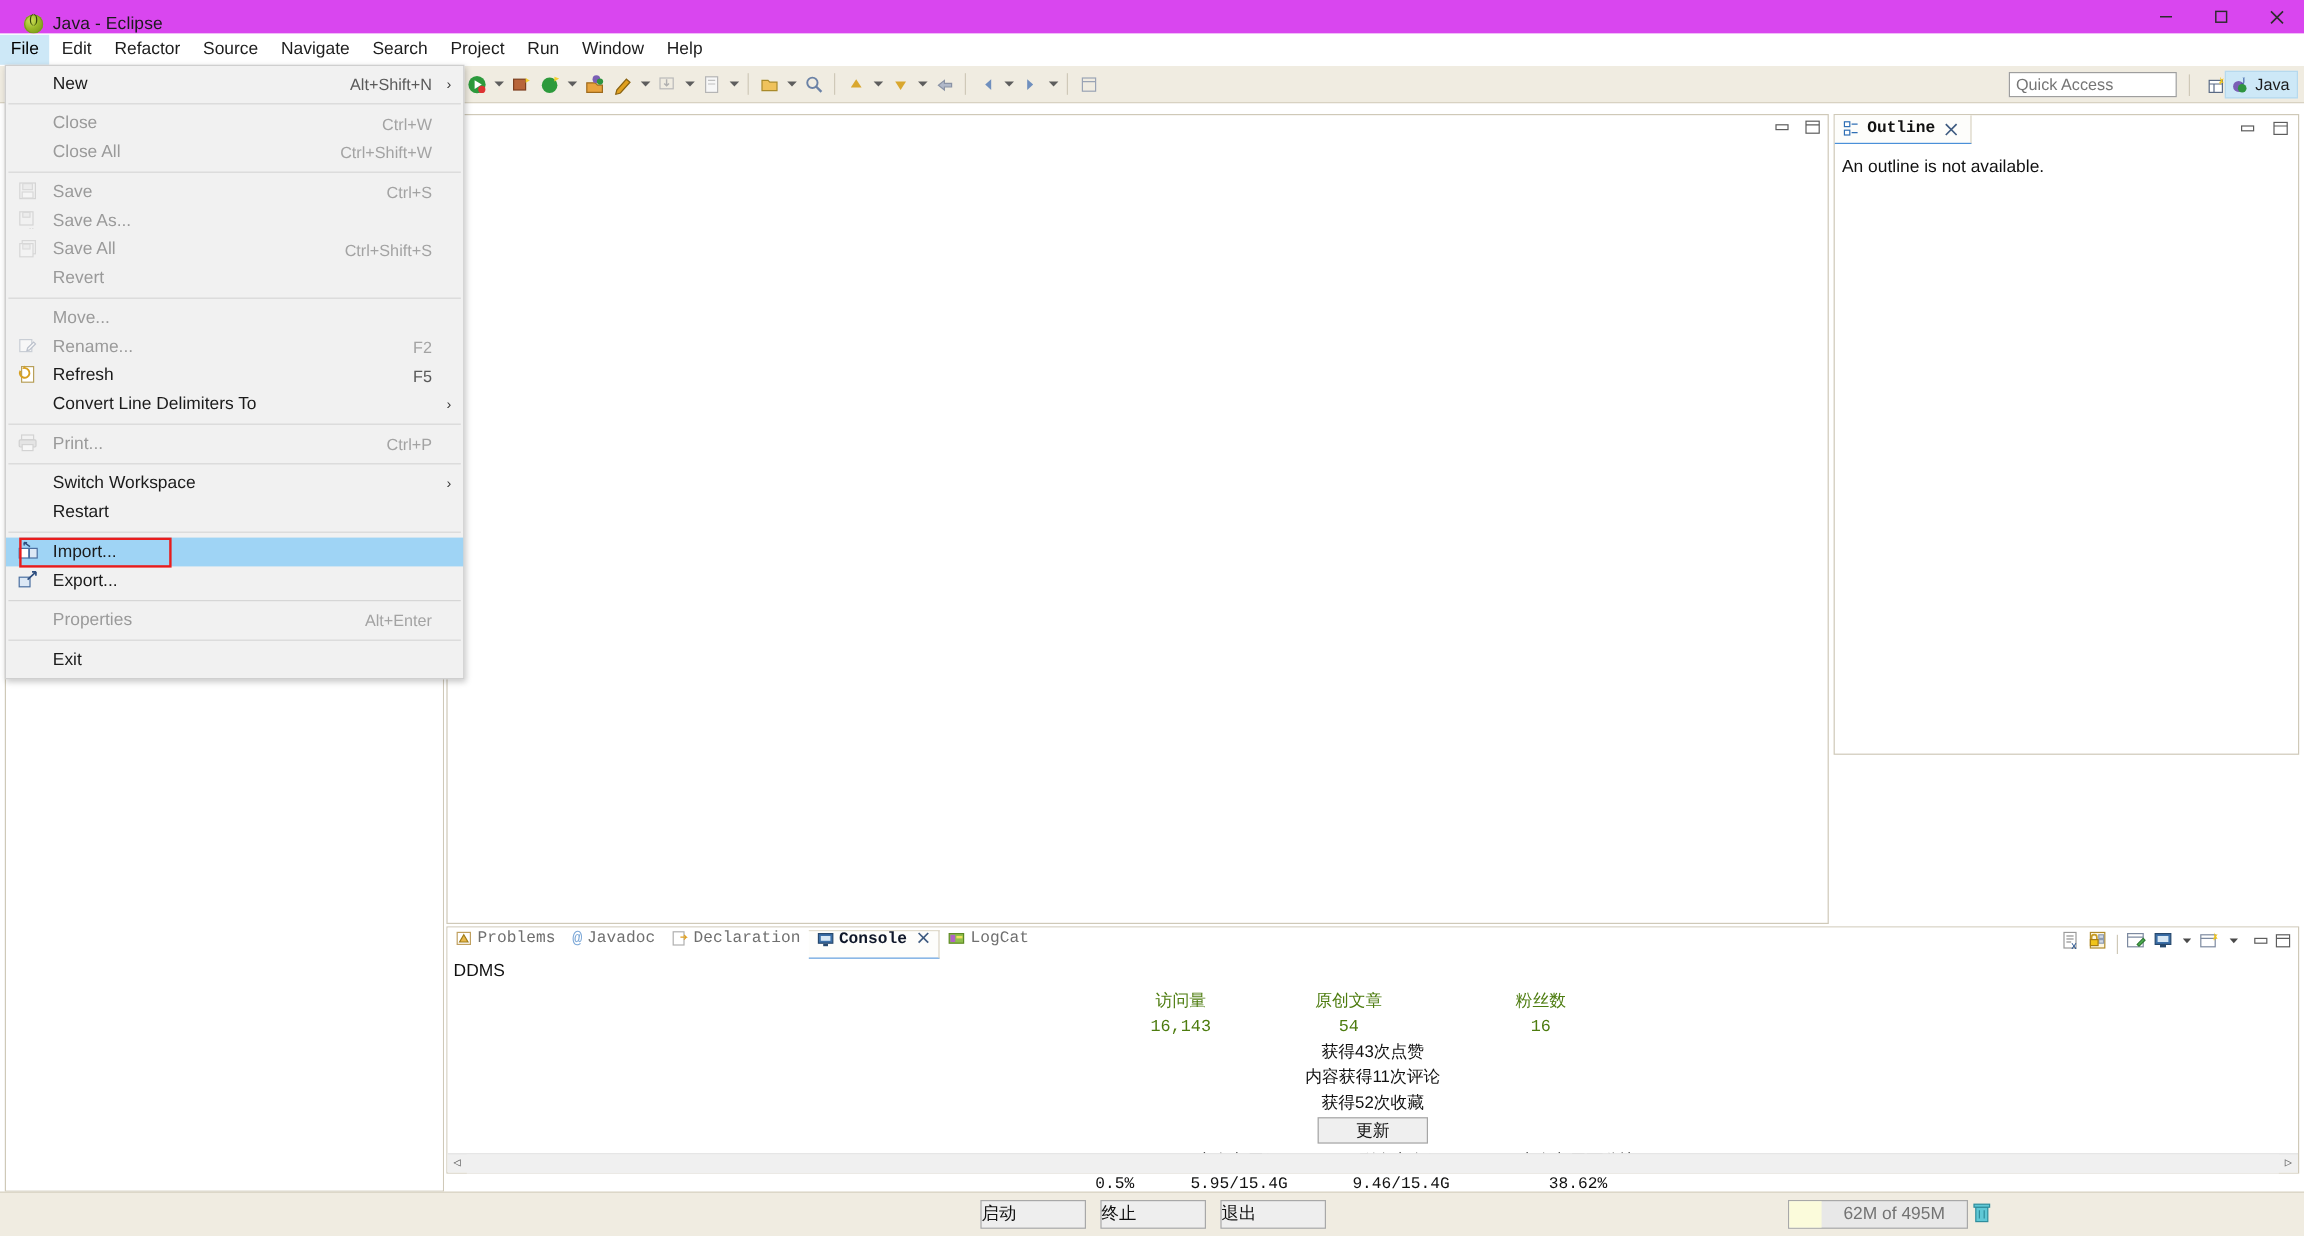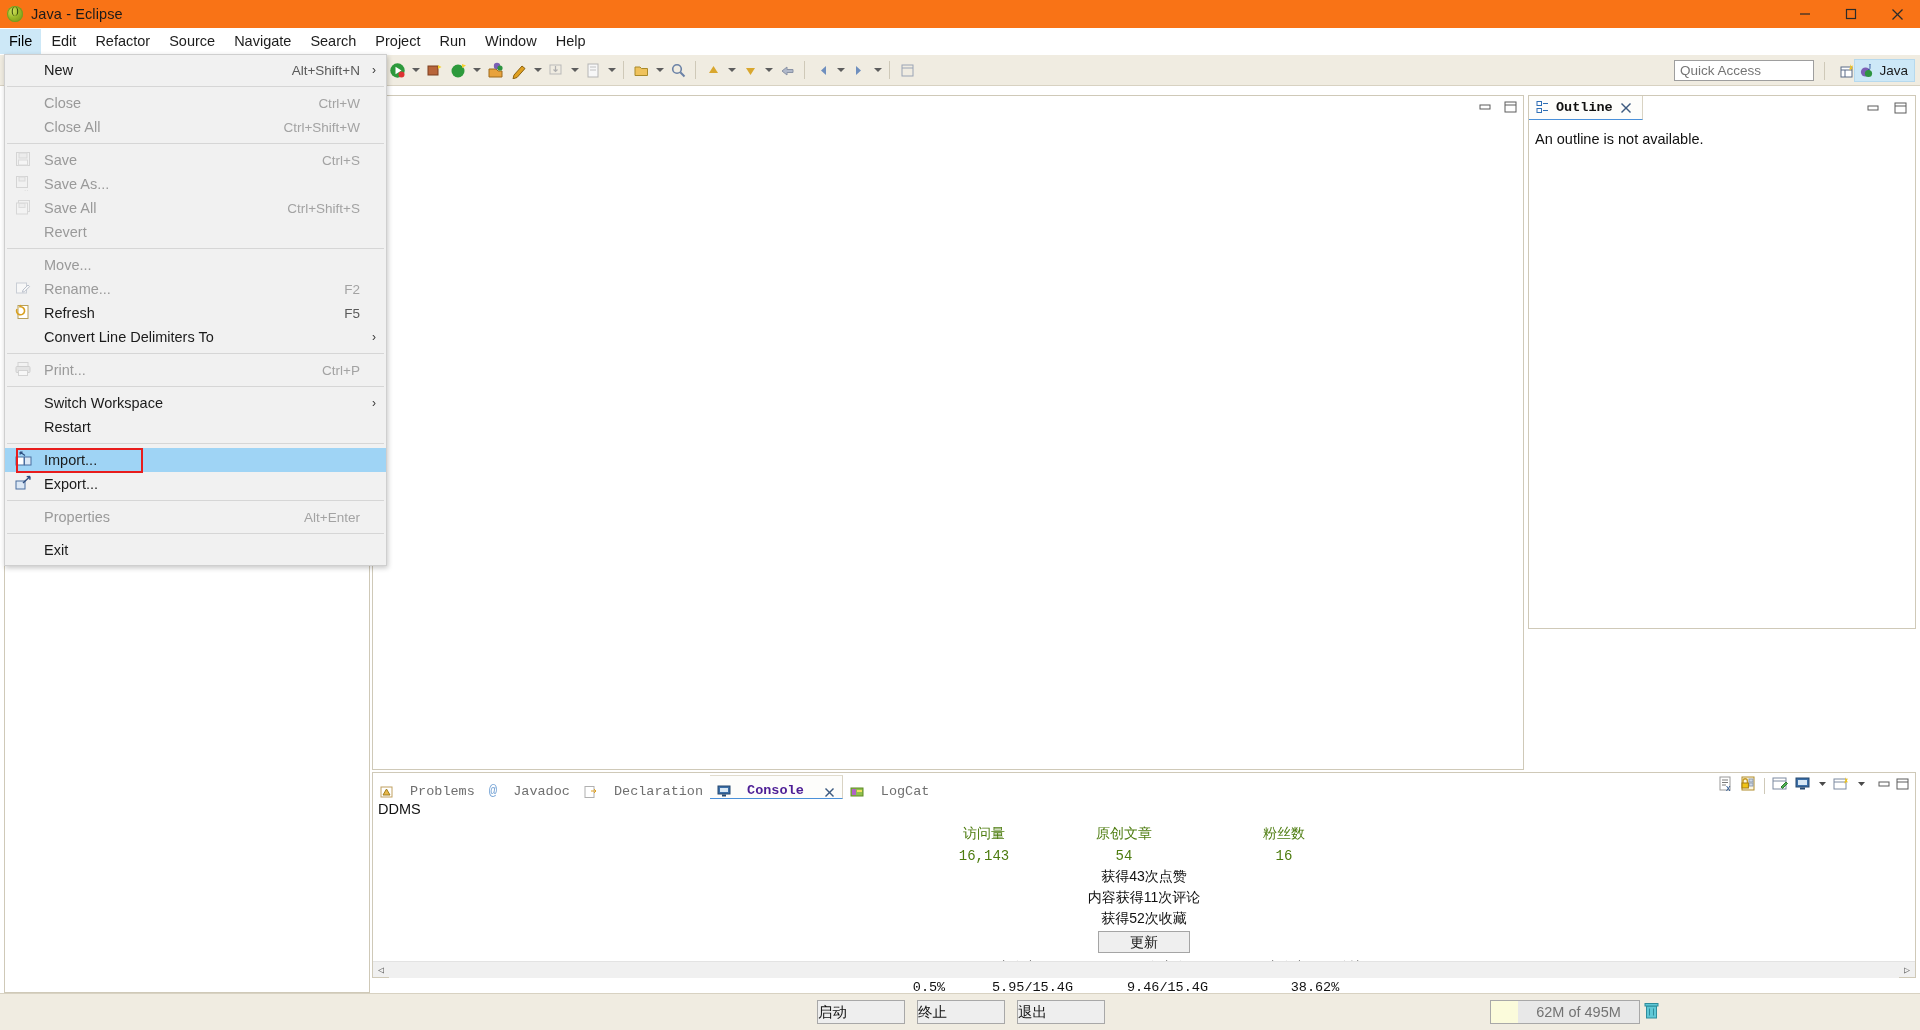--- a/index.html
+++ b/index.html
@@ -8,22 +8,22 @@
     width: 1920px; height: 1030px;
     overflow: hidden;
     font-family: "Liberation Sans", sans-serif;
     background: #ffffff;
   }
   body { position: relative; }
 
   
   #titlebar {
     position: absolute; top: 0; left: 0; width: 1920px; height: 28px;
-    background: #f97316;
-    display: flex; align-items: center;
+    background: #d946ef;
+    display: flex; align-items: flex-end; padding-left: 13px;
   }
   #titlebar .app-icon {
     width: 16px; height: 16px; margin-left: 7px; margin-right: 8px;
     border-radius: 50%;
     background: radial-gradient(circle at 35% 32%, #cfe05a 0%, #9ab828 45%, #6f8c16 100%);
     position: relative;
     box-shadow: 0 0 0 1px #7c9a1d inset;
   }
   #titlebar .app-icon:after {
     content: "()";
@@ -140,26 +140,26 @@
   #console {
     position: absolute; left: 372px; top: 772px; width: 1544px; height: 206px;
     background: #ffffff; border: 1px solid #cfc9b8;
   }
   #console-tabs {
     position: absolute; left: 0; top: 0; height: 26px; width: 100%;
     display: flex; align-items: flex-end;
     background: #ffffff;
   }
   .ctab {
-    display: flex; align-items: flex-end; height: 24px;
+    display: flex; align-items: flex-start; height: 24px;
     padding: 0 7px; font-family: "Liberation Mono", monospace;
-    font-size: 13.5px; color: #6f6f6f; gap: 16px;
+    font-size: 13.5px; color: #6f6f6f; gap: 4px;
   }
   .ctab.selected {
-    color: #4c1d95; font-weight: bold;
+    color: #0f172a; font-weight: bold;
     background: #fdfdfb;
     border-top: 1px solid #e1dccd;
     border-right: 1px solid #d9d3c3;
     border-bottom: 1px solid #4a90d9;
   }
   #console-ctrls {
     position:absolute; right: 6px; top: 3px; display:flex; align-items:center; gap: 5px;
   }
   #console-body {
     position: absolute; left: 0; top: 26px; right: 0; bottom: 0;

